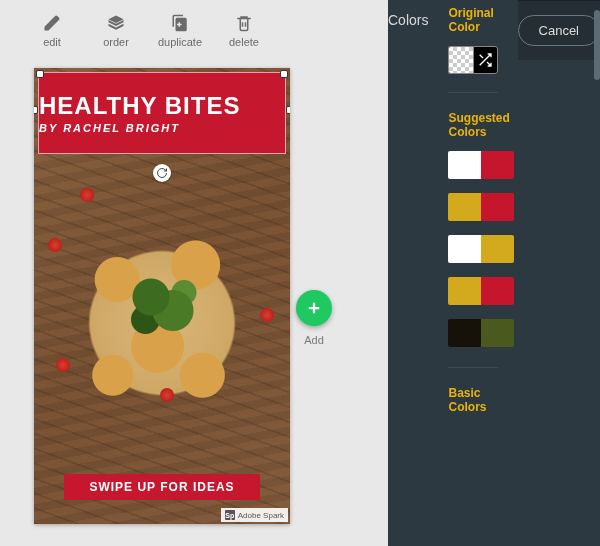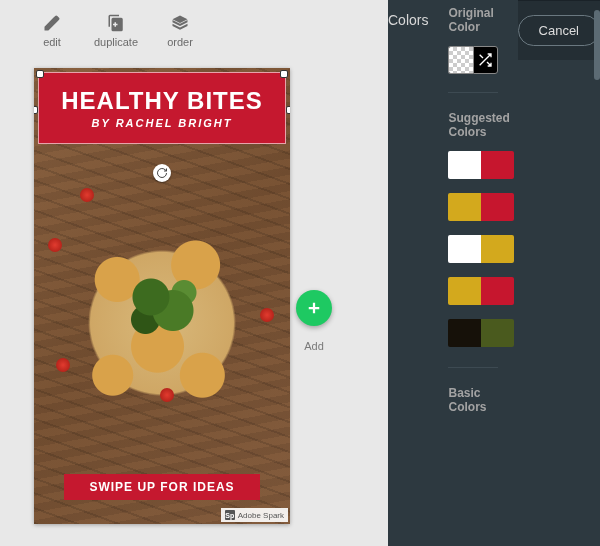--- a/index.html
+++ b/index.html
@@ -45,26 +45,26 @@
       repeating-linear-gradient(-10deg, rgba(120,80,50,0.5) 0 8px, rgba(100,65,40,0.5) 8px 16px),
       linear-gradient(135deg, #9a724e 0%, #7a5636 50%, #8f6848 100%);
     box-shadow: 0 1px 4px rgba(0,0,0,0.3);
     overflow: hidden;
   }
   .title-banner {
     position: absolute;
     top: 4px;
     left: 4px;
     right: 4px;
-    height: 72px;
+    height: 82px;
     background: #c5182f;
     border: 1px solid rgba(255,255,255,0.6);
     display: flex;
     flex-direction: column;
-    align-items: center;
+    align-items: flex-start;
     justify-content: center;
     color: #fff;
   }
   .title-main {
     font-size: 24px;
     font-weight: 800;
     letter-spacing: 1px;
     font-family: "Comic Sans MS", cursive, sans-serif;
   }
   .title-sub {
@@ -165,21 +165,21 @@
     display:flex;align-items:center;justify-content:center;
     border-radius:1px;
   }
   .add-btn {
     position: absolute;
     left: 296px;
     top: 290px;
     display: flex;
     flex-direction: column;
     align-items: center;
-    gap: 14px;
+    gap: 8px;
     cursor: pointer;
     color: #7a7a7a;
     font-size: 11px;
   }
   .add-circle {
     width: 36px; height: 36px;
     background: #1ec962;
     border-radius: 50%;
     display: flex; align-items: center; justify-content: center;
     color: #fff;
@@ -203,21 +203,21 @@
   }
   .panel-body {
     flex: 1;
     overflow-y: auto;
     padding: 0 20px;
   }
   .section-label {
     font-size: 12px;
     font-weight: 600;
     margin: 6px 0 12px;
-    color: #a3a3a3;
+    color: #eab308;
   }
   .original-row {
     display: flex;
     margin-bottom: 4px;
   }
   .orig-swatch {
     width: 30px; height: 28px;
     border: 1px solid #888;
   }
   .orig-left {
@@ -293,29 +293,35 @@
 <div class="editor-area">
   <div class="toolbar">
     <div class="tool-btn">
       <svg viewBox="0 0 24 24" fill="none" stroke="currentColor" stroke-width="2">
           <path d="M3 17.25V21h3.75L17.81 9.94l-3.75-3.75L3 17.25zM20.71 7.04a1 1 0 0 0 0-1.41l-2.34-2.34a1 1 0 0 0-1.41 0l-1.83 1.83 3.75 3.75 1.83-1.83z" fill="currentColor"></path>
         </svg>
       <span>edit</span>
     </div>
     <div class="tool-btn">
       <svg viewBox="0 0 24 24" fill="currentColor">
-          <path d="M16 1H4a2 2 0 0 0-2 2v14h2V3h12V1zm3 4H8a2 2 0 0 0-2 2v14a2 2 0 0 0 2 2h11a2 2 0 0 0 2-2V7a2 2 0 0 0-2-2zm-5 10h-2v2h-2v-2H8v-2h2v-2h2v2h2v2z"></path>
-        </svg>
-      <span>duplicate</span>
+          <path d="M12 2 2 7l10 5 10-5-10-5zm0 11L2 8v3l10 5 10-5V8l-10 5zm0 5L2 13v3l10 5 10-5v-3l-10 5z"></path>
+        </svg>
+      <span>order</span>
     </div>
     <div class="tool-btn">
       <svg viewBox="0 0 24 24" fill="currentColor">
-          <path d="M12 2 2 7l10 5 10-5-10-5zm0 11L2 8v3l10 5 10-5V8l-10 5zm0 5L2 13v3l10 5 10-5v-3l-10 5z"></path>
-        </svg>
-      <span>order</span>
+          <path d="M16 1H4a2 2 0 0 0-2 2v14h2V3h12V1zm3 4H8a2 2 0 0 0-2 2v14a2 2 0 0 0 2 2h11a2 2 0 0 0 2-2V7a2 2 0 0 0-2-2zm-5 10h-2v2h-2v-2H8v-2h2v-2h2v2h2v2z"></path>
+        </svg>
+      <span>duplicate</span>
+    </div>
+    <div class="tool-btn">
+      <svg viewBox="0 0 24 24" fill="none" stroke="currentColor" stroke-width="2">
+          <path d="M3 6h18M8 6V4h8v2m-9 0v14a2 2 0 0 0 2 2h6a2 2 0 0 0 2-2V6M10 11v6M14 11v6"></path>
+        </svg>
+      <span>delete</span>
     </div>
   </div>
 
   <div class="canvas-wrap">
     <div class="title-banner">
       <span class="title-main">HEALTHY BITES</span>
       <span class="title-sub">BY RACHEL BRIGHT</span>
     </div>
     <div class="handle h-tl"></div>
     <div class="handle h-tr"></div>

